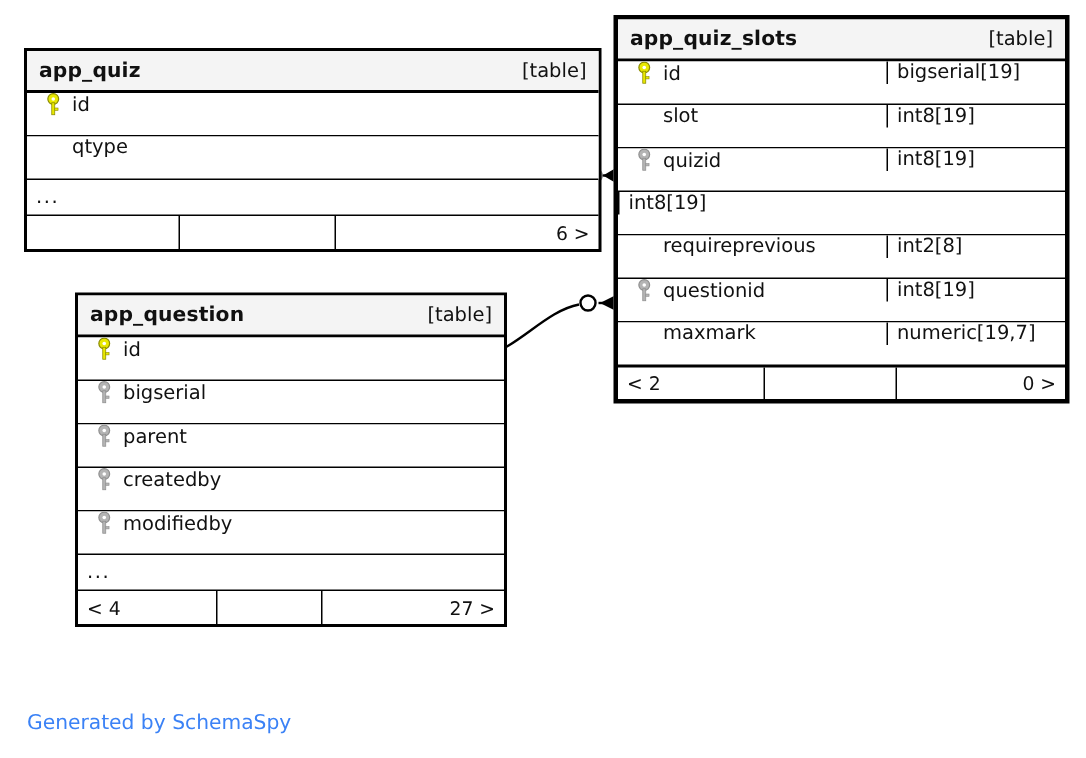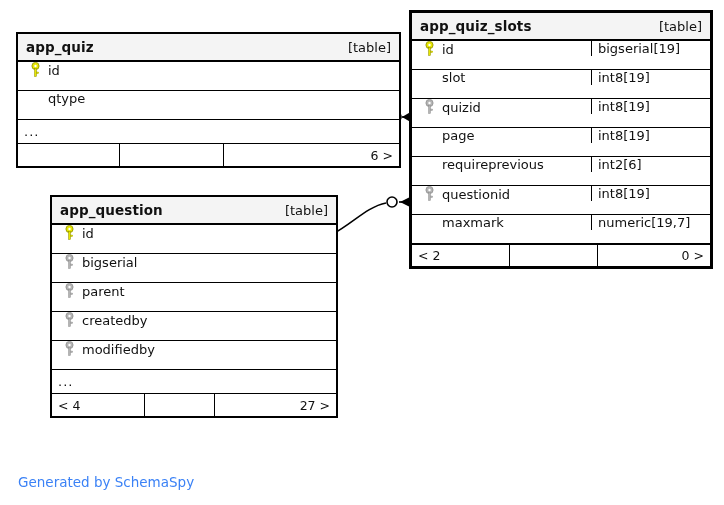--- a/index.html
+++ b/index.html
@@ -304,33 +304,29 @@
             <rect x="4.5" y="6.5" width="2" height="8" fill="#b4b4b4" stroke="#8f8f8f" stroke-width="0.5"></rect>
             <rect x="6.5" y="10" width="2.2" height="1.6" fill="#b4b4b4" stroke="#8f8f8f" stroke-width="0.4"></rect>
           </svg>
         </span>
         <span class="colname">quizid</span>
       </div>
       <div class="ctype" style="flex:0 0 119px;">int8[19]</div>
     </div>
 
     <div class="trow">
-      <div class="cname">
-        <span class="keyslot"></span>
-        <span class="colname">page</span>
-      </div>
       <div class="ctype" style="flex:0 0 119px;">int8[19]</div>
     </div>
 
     <div class="trow">
       <div class="cname">
         <span class="keyslot"></span>
         <span class="colname">requireprevious</span>
       </div>
-      <div class="ctype" style="flex:0 0 119px;">int2[6]</div>
+      <div class="ctype" style="flex:0 0 119px;">int2[8]</div>
     </div>
 
     <div class="trow">
       <div class="cname">
         <span class="keyslot">
           <svg width="11" height="16" viewBox="0 0 11 16">
             <circle cx="5.5" cy="4" r="3.6" fill="#b4b4b4" stroke="#8f8f8f" stroke-width="0.8"></circle>
             <circle cx="5.5" cy="4" r="1.2" fill="#ffffff"></circle>
             <rect x="4.5" y="6.5" width="2" height="8" fill="#b4b4b4" stroke="#8f8f8f" stroke-width="0.5"></rect>
             <rect x="6.5" y="10" width="2.2" height="1.6" fill="#b4b4b4" stroke="#8f8f8f" stroke-width="0.4"></rect>

